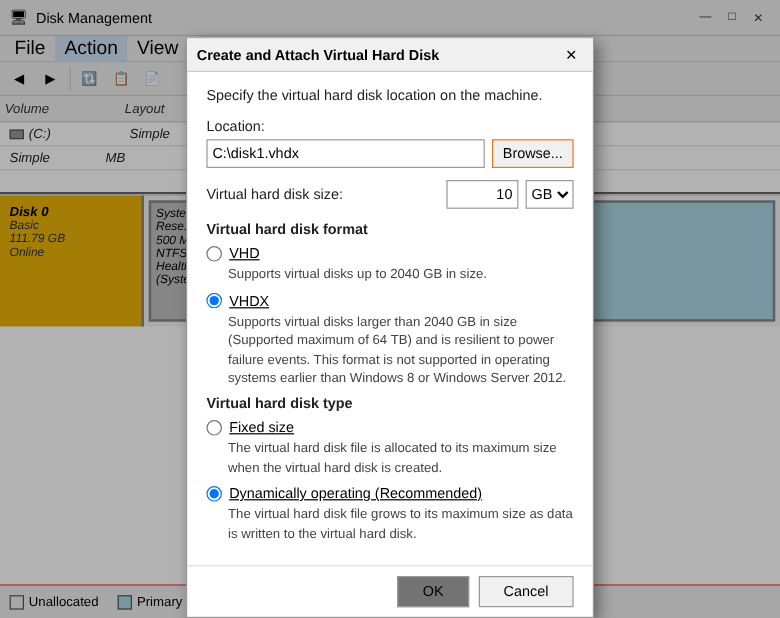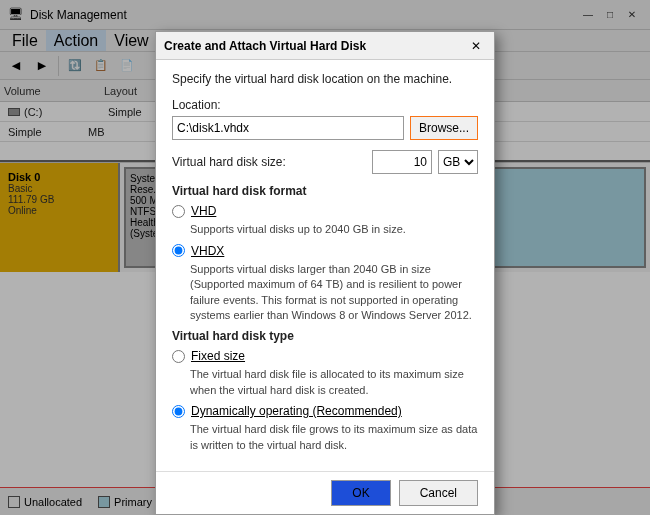--- a/index.html
+++ b/index.html
@@ -90,20 +90,21 @@
       font-size: 11px;
     }
     .toolbar-sep { width: 1px; height: 20px; background: #ccc; margin: 0 2px; }
 
     
     .main-area {
       display: flex;
       flex-direction: column;
       height: calc(515px - 80px);
       background: white;
+      font-style: italic;
     }
 
     
     .col-headers {
       display: flex;
       background: #f0f0f0;
       border-bottom: 1px solid #ccc;
       padding: 2px 4px;
       height: 22px;
       align-items: center;
@@ -326,21 +327,21 @@
     }
     .footer-btn {
       height: 26px;
       padding: 0 20px;
       border: 1px solid #999;
       background: #f0f0f0;
       cursor: pointer;
       font-size: 12px;
     }
     .footer-btn.primary {
-      background: #1d4ed8;
+      background: #737373;
     }
   </style>
 </head>
 <body>
 
 <div class="title-bar">
   <span class="title-bar-icon">🖥</span>
   <span class="title-bar-text">Disk Management</span>
   <div class="title-bar-controls">
     <button class="title-btn">—</button>

